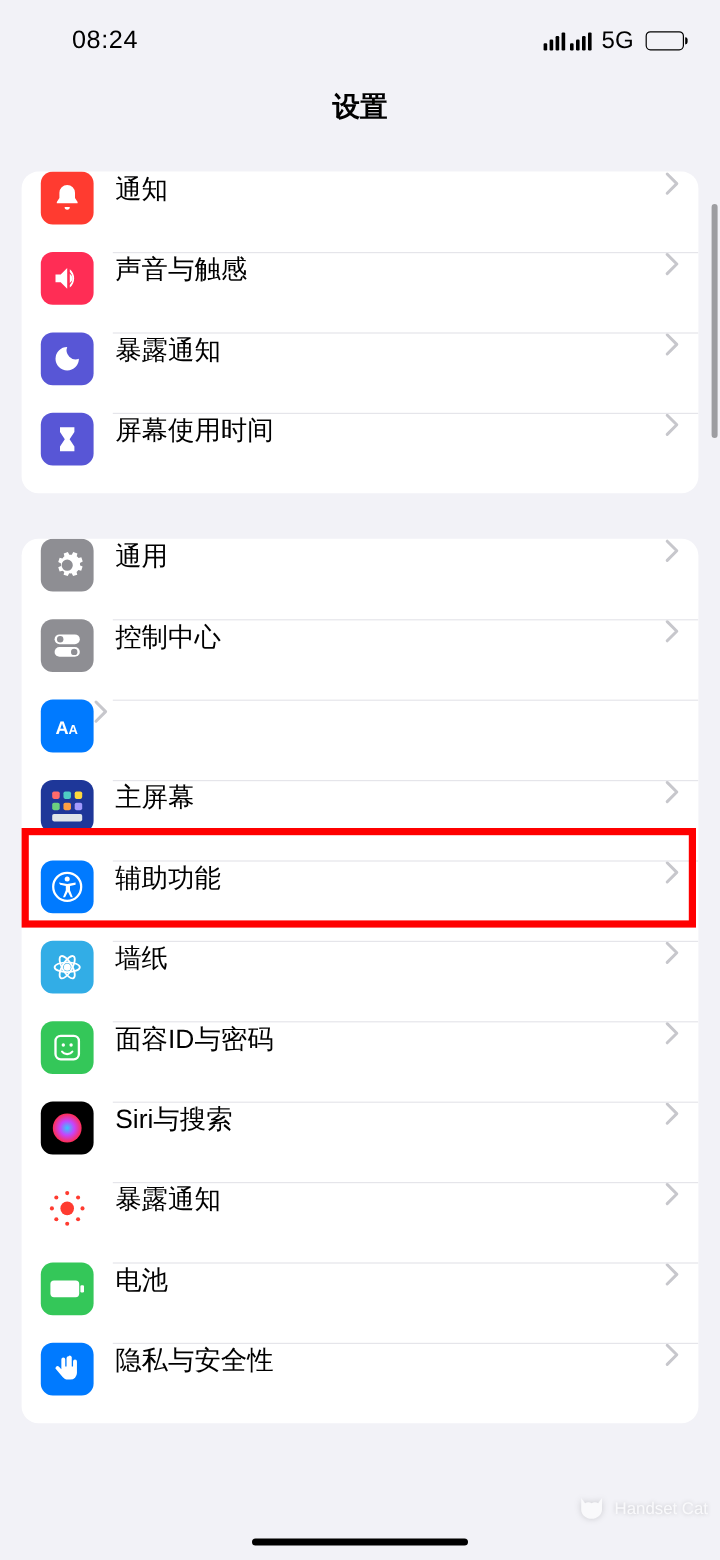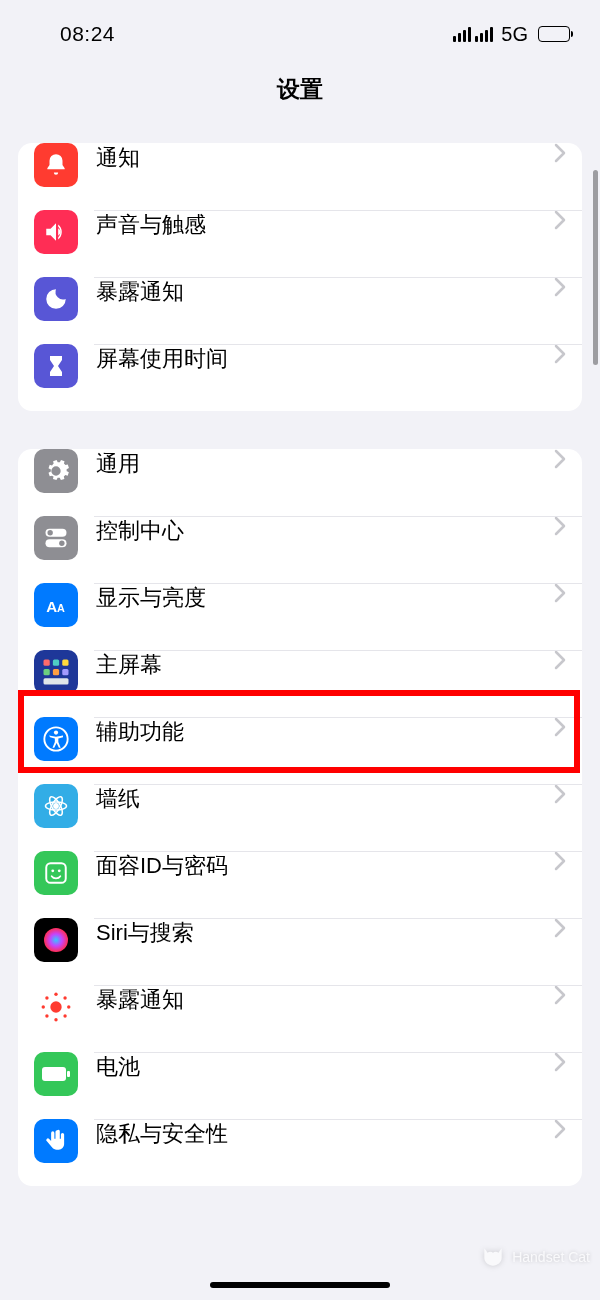--- a/index.html
+++ b/index.html
@@ -233,21 +233,20 @@
           <path d="M2 2l8 8-8 8" stroke="#c7c7cc" stroke-width="2.5" fill="none" stroke-linecap="round" stroke-linejoin="round"></path>
         </svg>
       </div>
       <div class="row">
         <span class="icon-wrap bg-blue">
           <svg width="26" height="26" viewBox="0 0 24 24">
             <text x="3" y="18" font-size="14" font-weight="700" fill="#fff">A</text>
             <text x="13" y="18" font-size="10" font-weight="700" fill="#fff">A</text>
           </svg>
         </span>
-        <span class="row-label">显示与亮度</span>
         <svg class="chevron" width="12" height="20" viewBox="0 0 12 20">
           <path d="M2 2l8 8-8 8" stroke="#c7c7cc" stroke-width="2.5" fill="none" stroke-linecap="round" stroke-linejoin="round"></path>
         </svg>
       </div>
       <div class="row">
         <span class="icon-wrap bg-darkblue">
           <svg width="30" height="30" viewBox="0 0 24 24">
             <rect x="2" y="2" width="5" height="5" rx="1.2" fill="#ff6b6b"></rect>
             <rect x="9.5" y="2" width="5" height="5" rx="1.2" fill="#4ecdc4"></rect>
             <rect x="17" y="2" width="5" height="5" rx="1.2" fill="#ffd93d"></rect>

